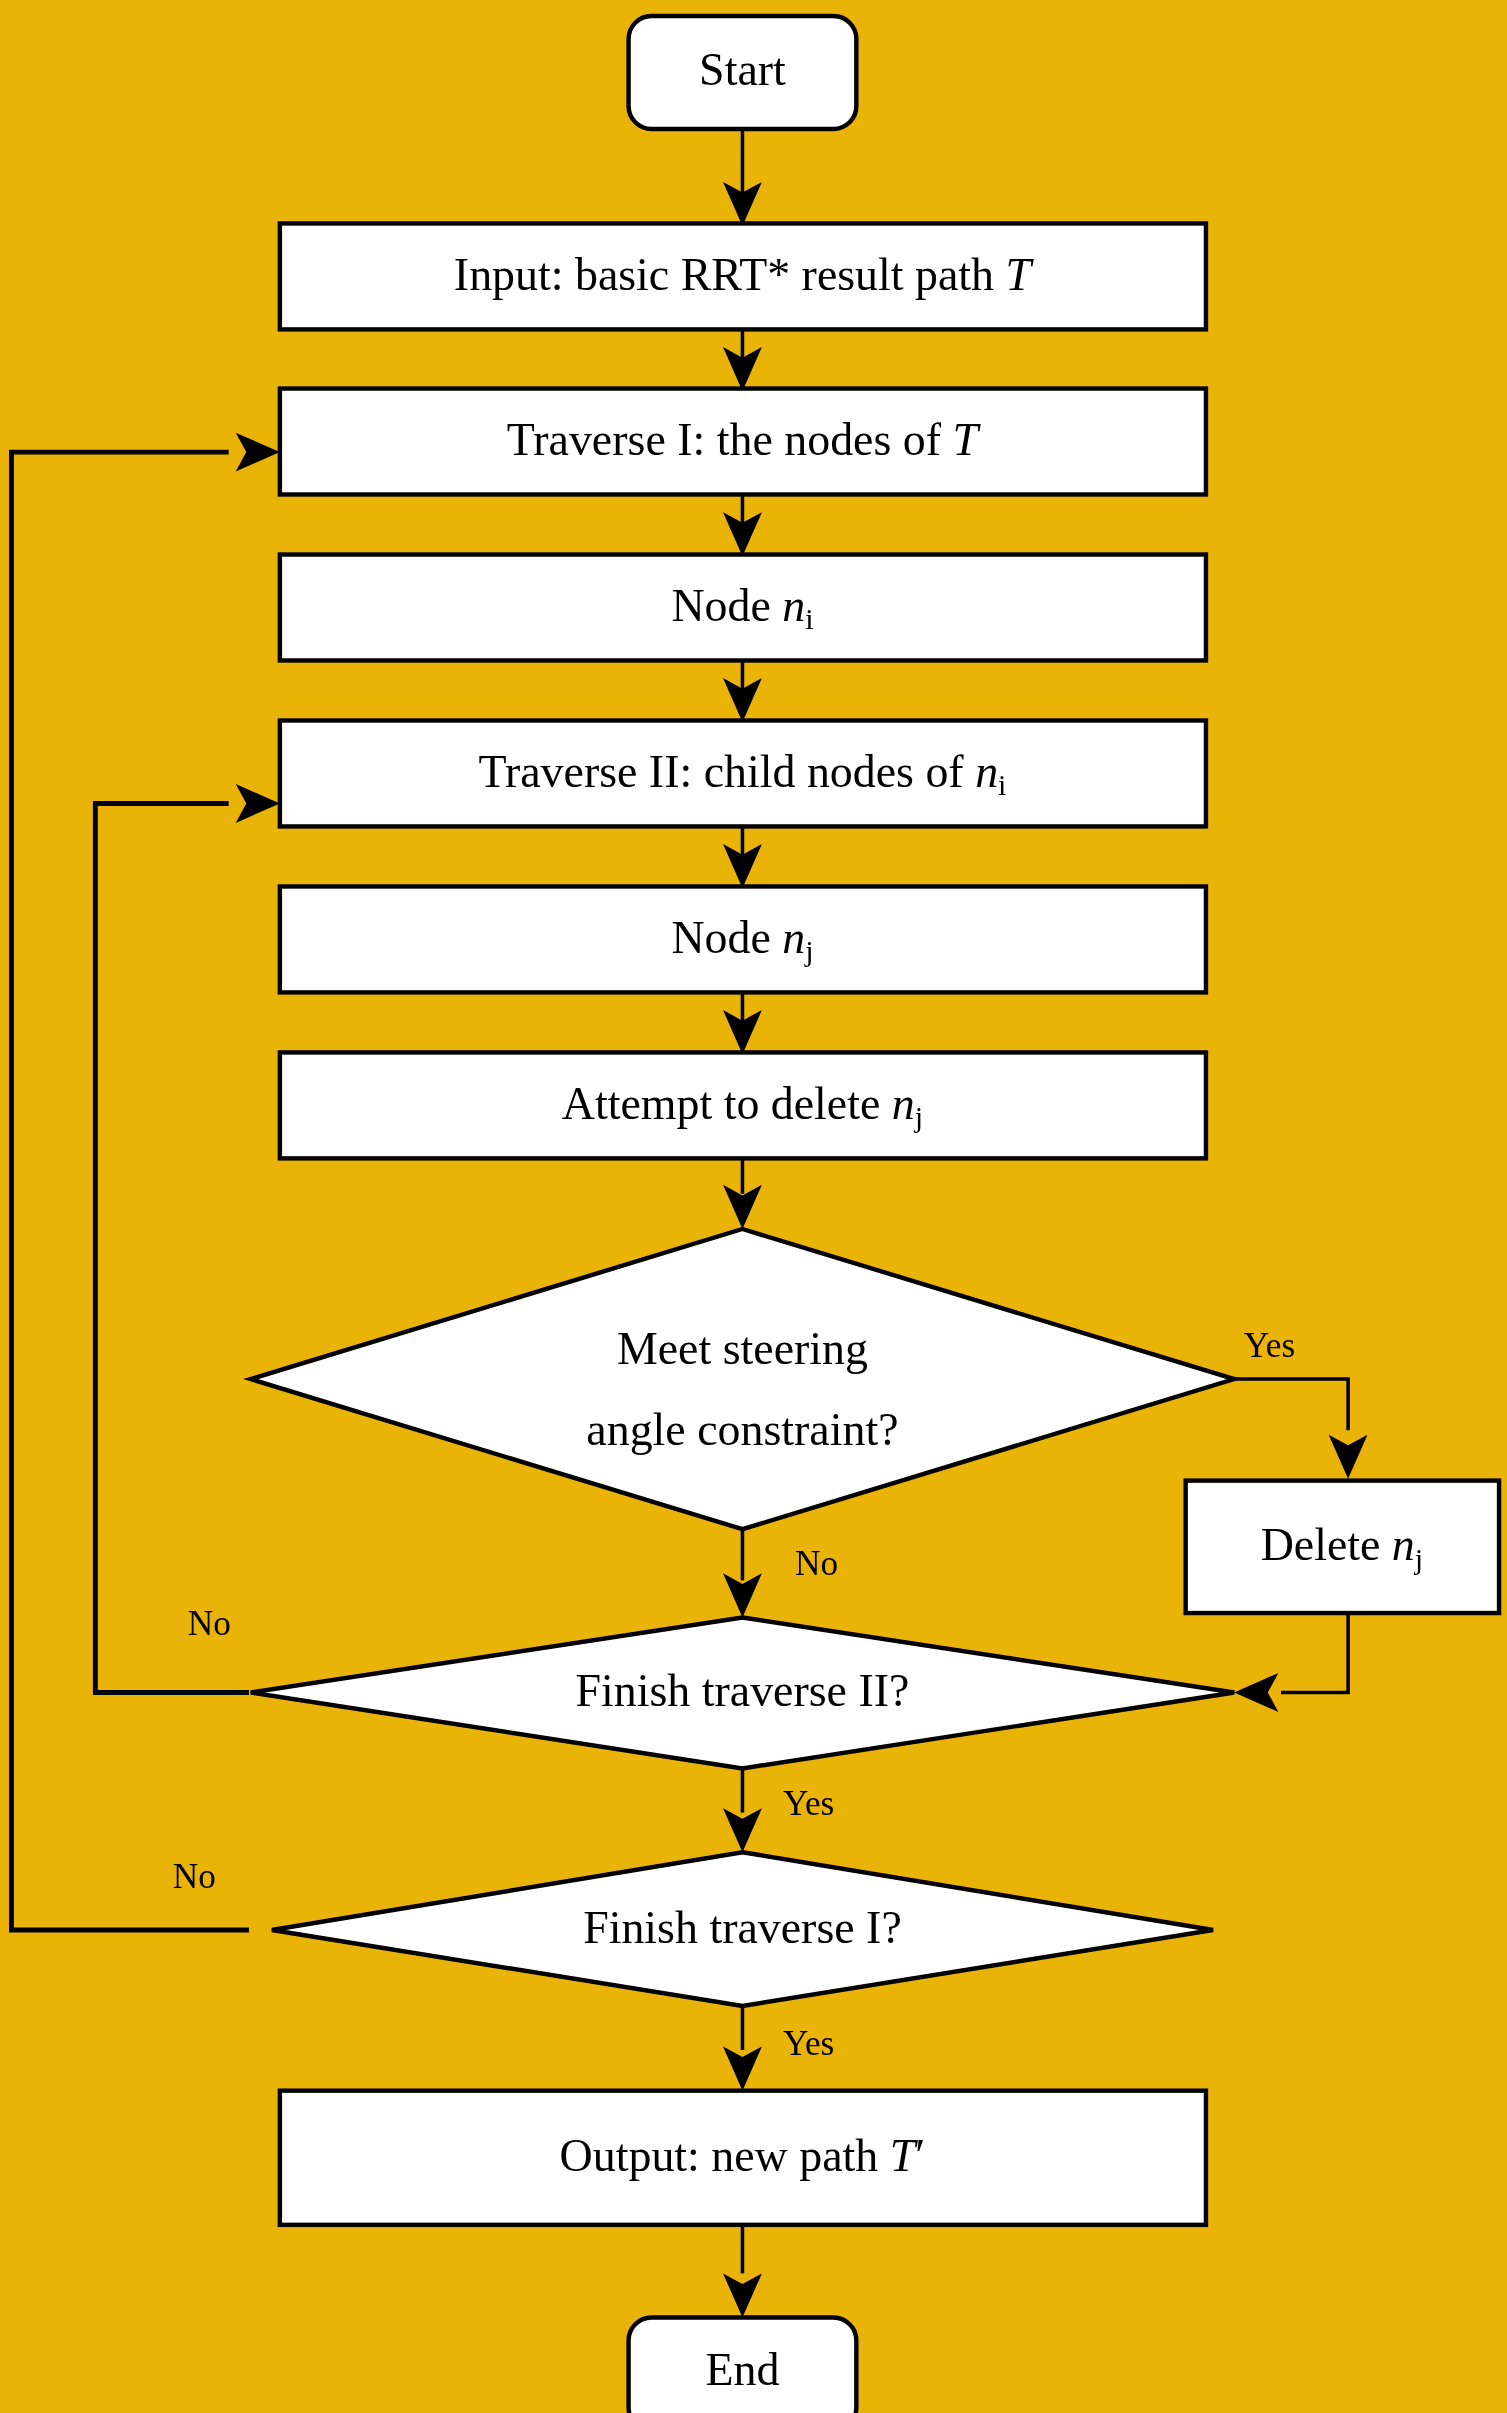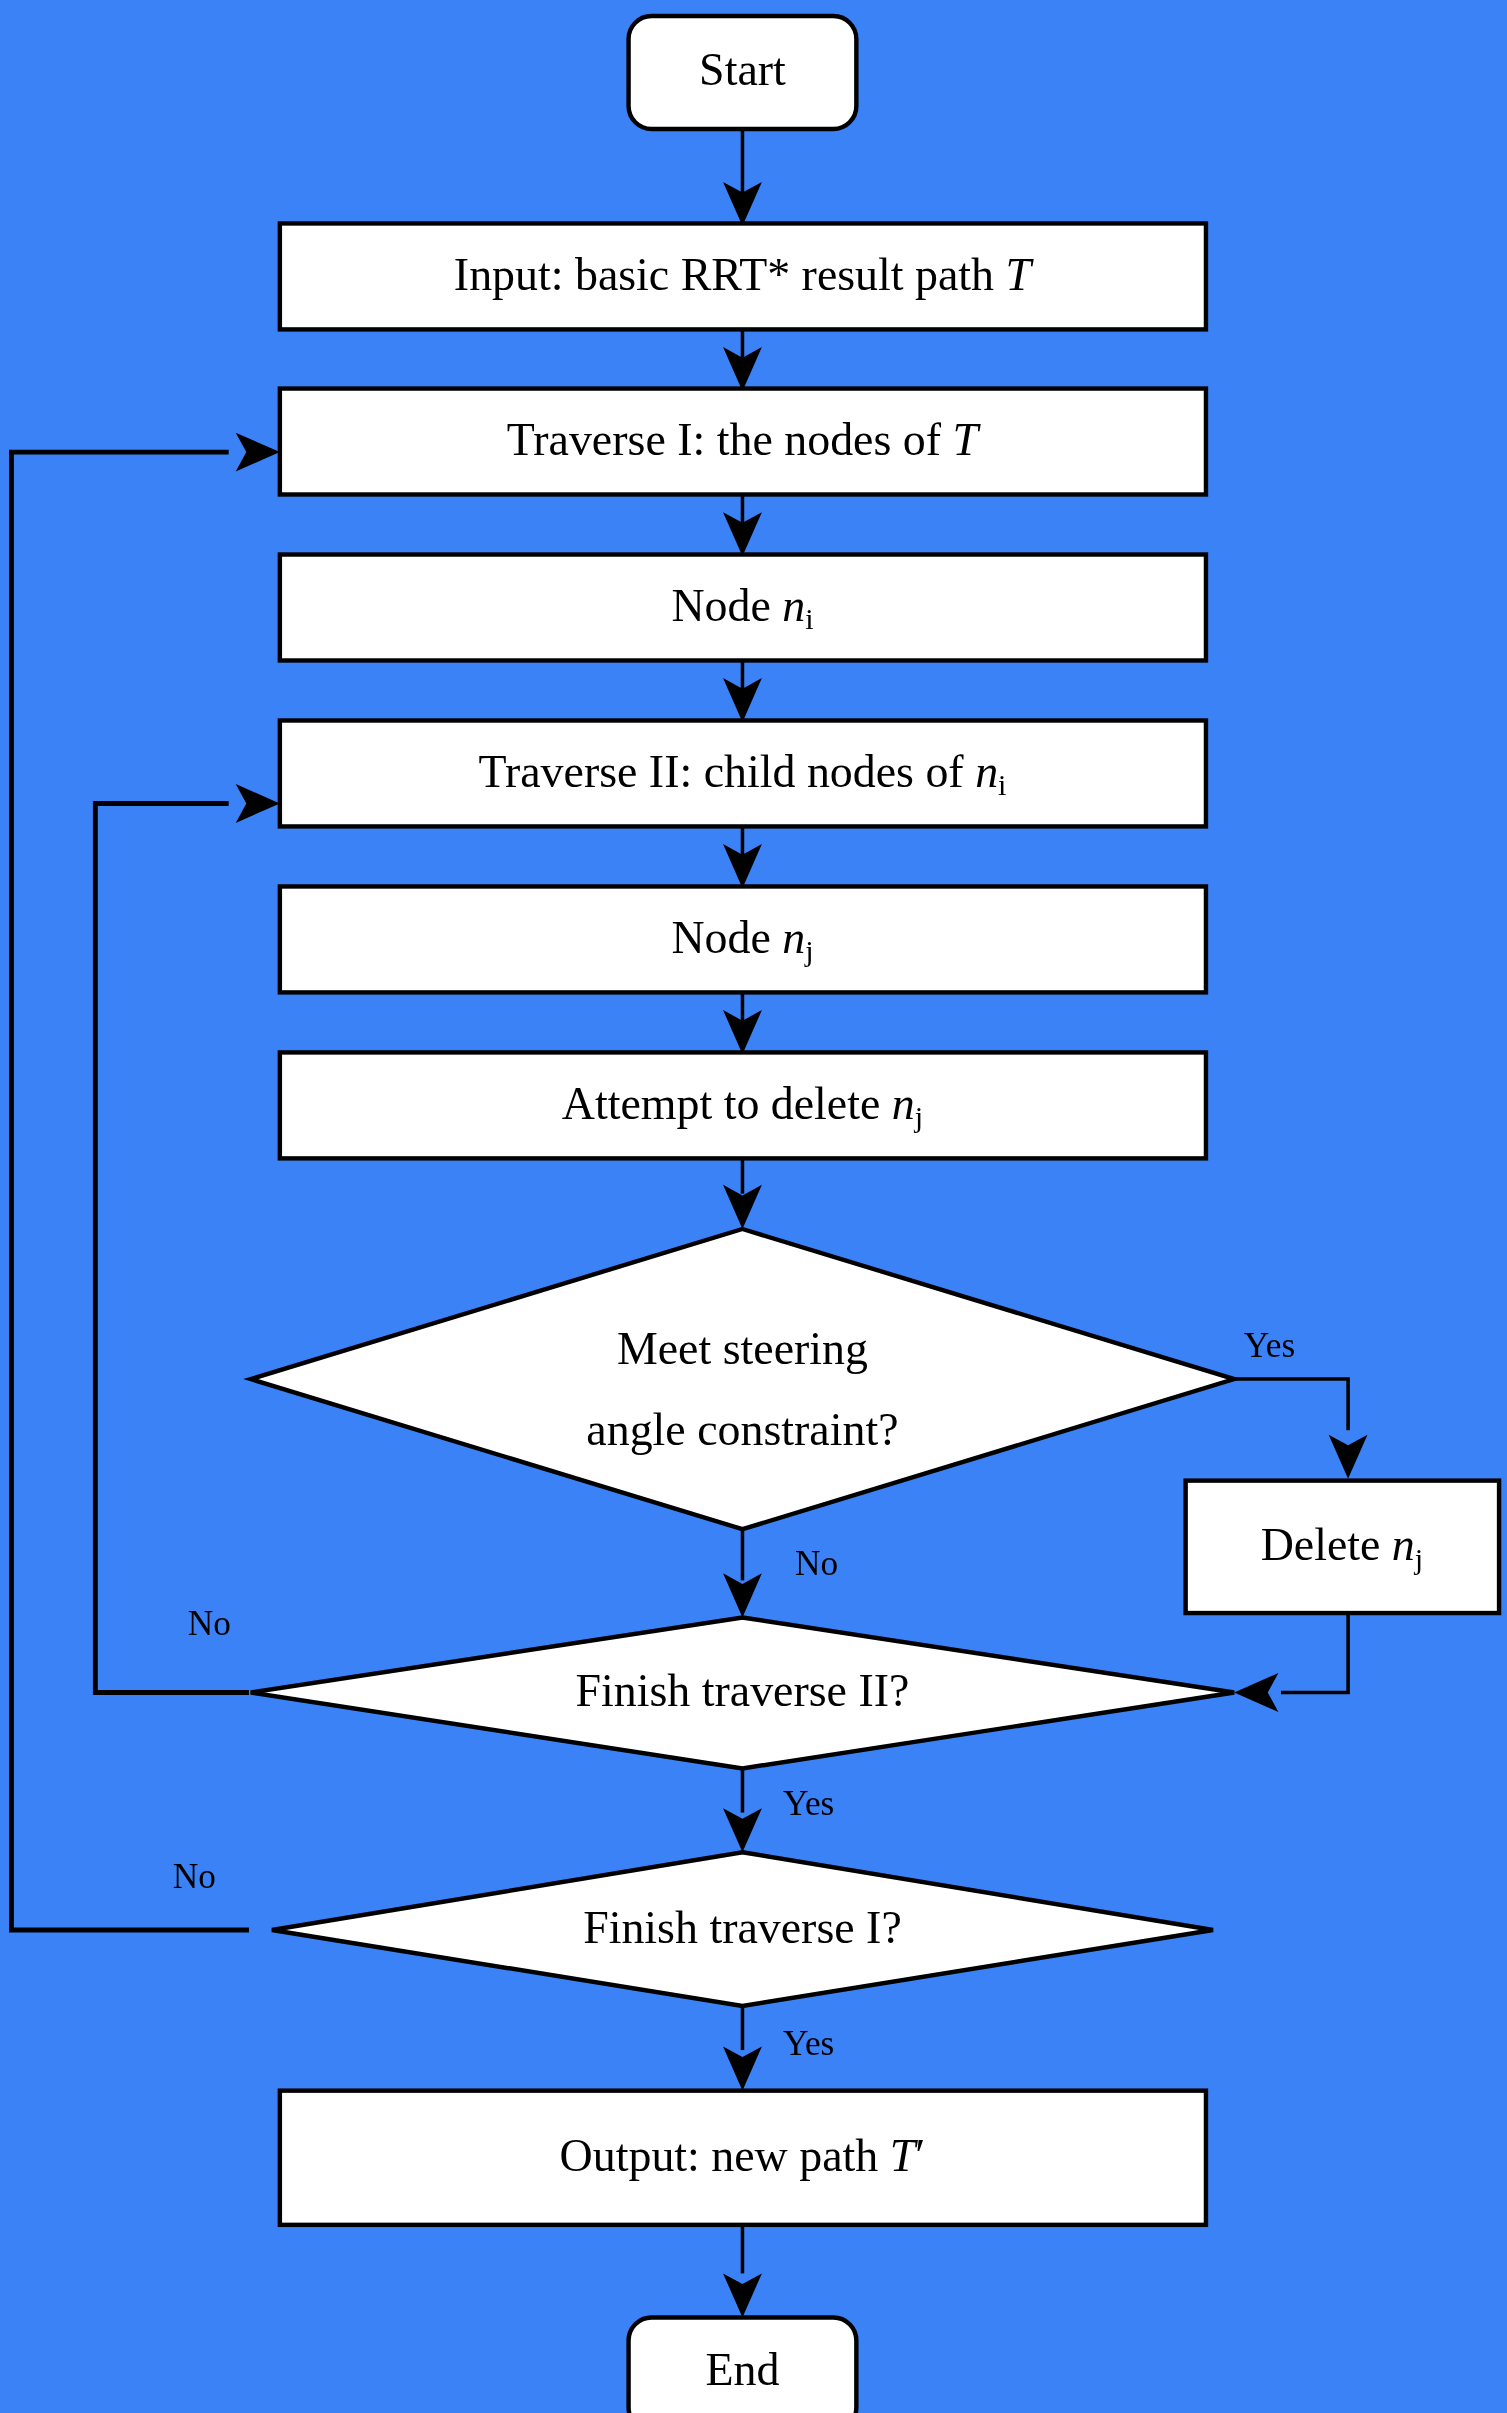--- a/index.html
+++ b/index.html
@@ -4,21 +4,21 @@
 <style>
   html, body {
     margin: 0;
     padding: 0;
     background: #ffffff;
   }
   #flowchart-root {
     position: relative;
     width: 1507px;
     height: 2413px;
-    background: #3b82f6;
+    background: #eab308;
     font-family: "Liberation Serif", "DejaVu Serif", serif;
     overflow: hidden;
   }
   svg#flow-svg {
     position: absolute;
     top: 0;
     left: 0;
     width: 1507px;
     height: 2413px;
     display: block;

